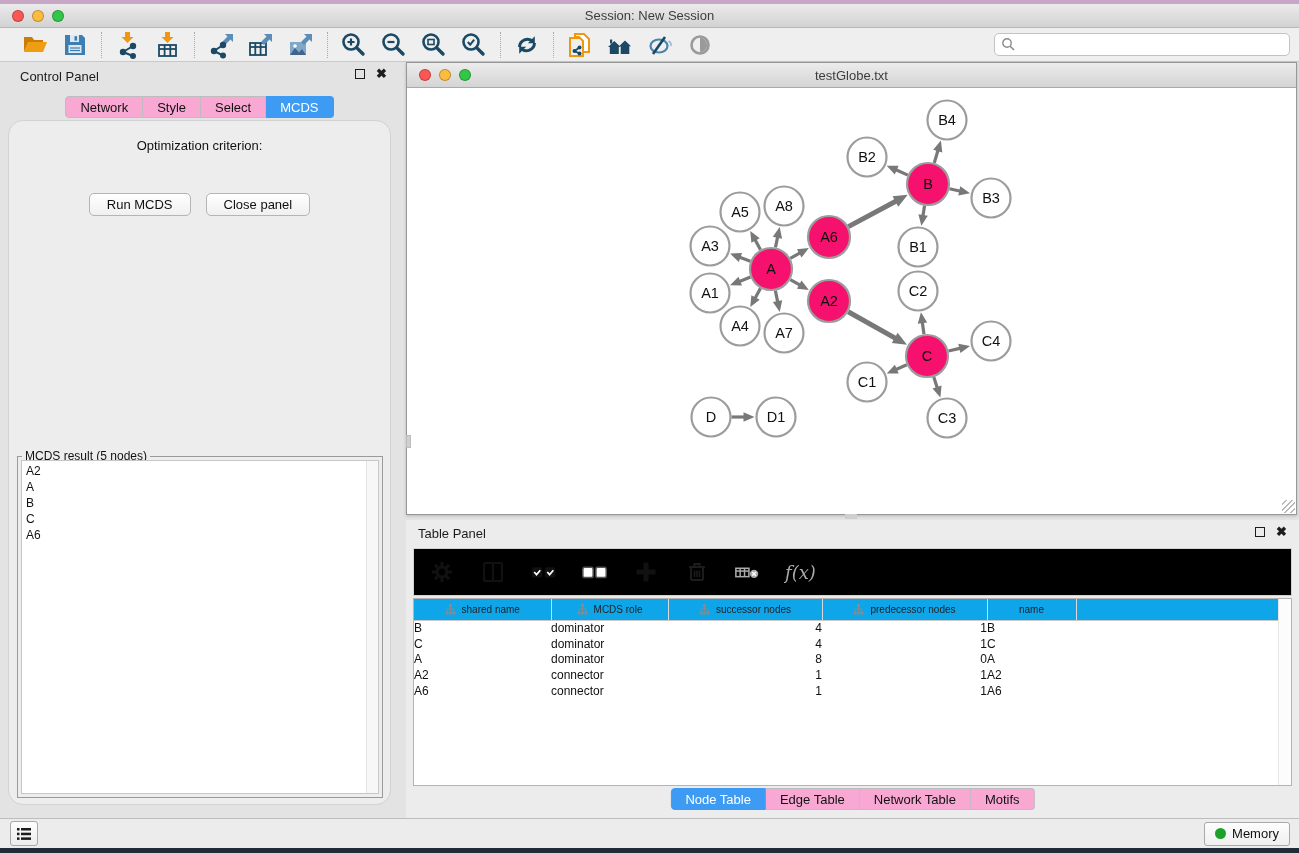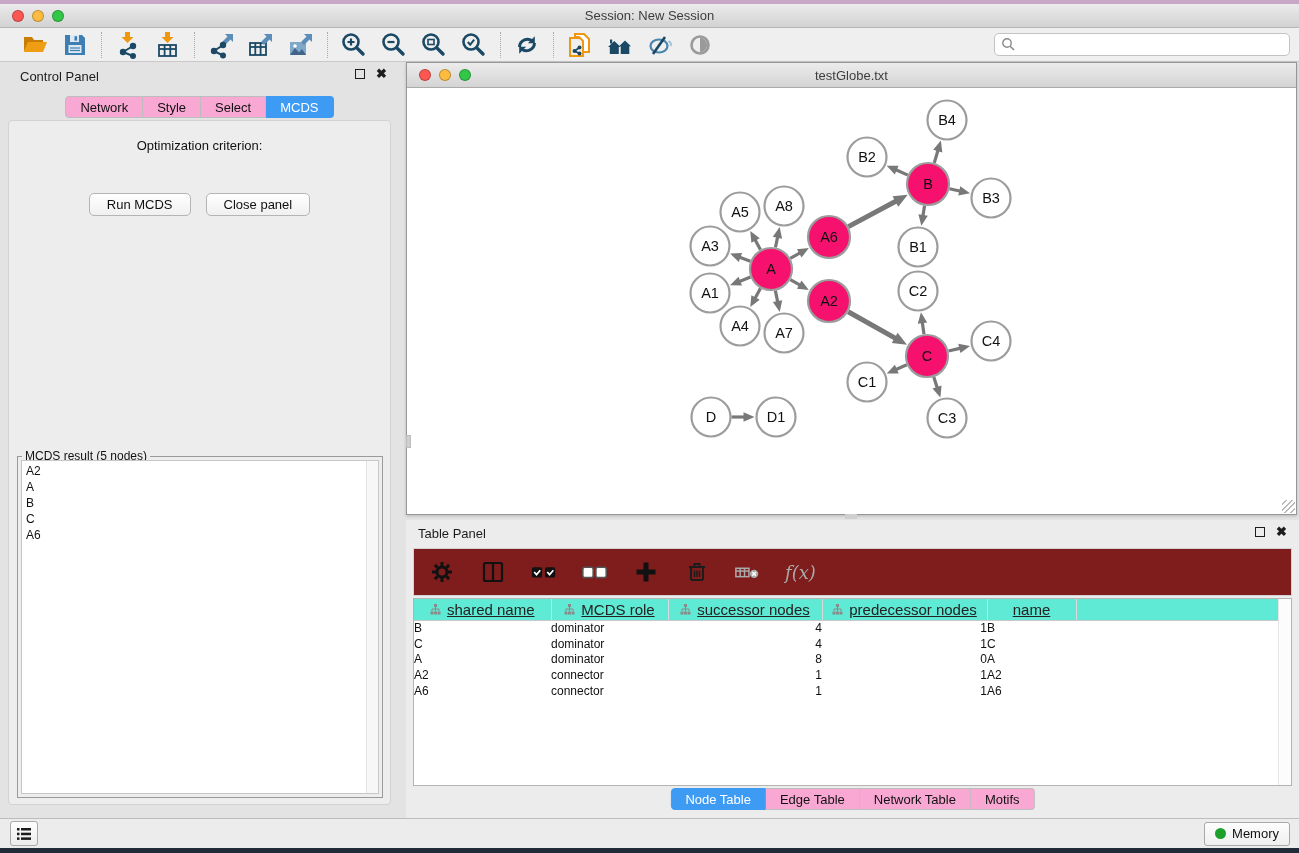--- a/index.html
+++ b/index.html
@@ -45,21 +45,21 @@
   .close-ico { font-size:13px; font-weight:bold; color:#1c1c1c; line-height:10px; }
 
   .cp-tabs { position:absolute; top:34px; left:0; width:100%; display:flex; justify-content:center; }
   .seg-tab { height:22px; padding:0 14px; background:#f9a8d4; border:1px solid #bdbdbd; border-left:none;
     font-size:13px; color:#111; display:flex; align-items:center; }
   .seg-tab:first-child { border-left:1px solid #bdbdbd; border-radius:4px 0 0 4px; }
   .seg-tab:last-child { border-radius:0 4px 4px 0; }
   .seg-tab.active { background:#3e9bf4; border-color:#3e9bf4; color:#fff; }
 
   .cp-inner { position:absolute; left:8px; top:58px; width:383px; height:685px;
-    background:#ededed; border:1px solid #d2d2d2; border-radius:4px; }
+    background:#ededed; border:1px solid #d2d2d2; border-radius:15px; }
   .opt-label { position:absolute; top:17px; width:100%; text-align:center; font-size:13px; color:#111; }
   .dropdown { position:absolute; left:34px; top:38px; width:313px; height:24px; background:#fff;
     border:1px solid #b9b9b9; border-radius:4px; display:flex; align-items:center; }
   .dropdown-text { flex:1; font-size:13px; color:#111; padding-left:9px; white-space:nowrap; overflow:hidden; }
   .dropdown-stepper { width:18px; height:22px; margin:0; border-radius:0 3px 3px 0;
     background:linear-gradient(#6db1f8,#2f7bf0); display:flex; flex-direction:column;
     align-items:center; justify-content:center; gap:2px; }
   .tri-up { width:0; height:0; border-left:4px solid transparent; border-right:4px solid transparent; border-bottom:5px solid #fff; }
   .tri-dn { width:0; height:0; border-left:4px solid transparent; border-right:4px solid transparent; border-top:5px solid #fff; }
   .cp-buttons { position:absolute; top:72px; width:100%; display:flex; justify-content:center; gap:15px; }
@@ -82,30 +82,30 @@
     position:relative; display:flex; align-items:center; }
   .net-canvas { position:relative; width:100%; height:426px; background:#fff; }
   .net-grip { position:absolute; right:1px; bottom:1px; width:13px; height:13px;
     background:repeating-linear-gradient(135deg, transparent 0 2.5px, #b9b9b9 2.5px 4px); }
   .splitter-dot-left { position:absolute; left:-1px; top:372px; width:5px; height:13px; background:#cfcfcf; border:1px solid #bdbdbd; }
   .splitter-dot-bottom { position:absolute; left:438px; bottom:-5px; width:12px; height:5px; background:#cfcfcf; }
 
   
   .table-panel { left:406px; top:458px; width:893px; height:298px; background:#ececec; }
   .tp-head { height:26px; position:relative; display:flex; align-items:center; }
-  .tp-toolbar { position:absolute; left:7px; right:7px; top:28px; height:48px; background:#7f1d1d;
+  .tp-toolbar { position:absolute; left:7px; right:7px; top:28px; height:48px; background:#000000;
     border:1px solid #d2d2d2; display:flex; align-items:center; gap:23px; padding-left:14px; }
   .tp-ico { width:28px; height:28px; display:flex; align-items:center; justify-content:center; }
   .fx-label { font-family:"DejaVu Serif", serif; font-style:italic; font-size:18px; color:#aaa; }
 
   .tbl-wrap { position:absolute; left:7px; right:7px; top:78px; height:188px; background:#fff;
     border:1px solid #b4b4b4; overflow:hidden; }
   table.data { border-collapse:collapse; width:100%; table-layout:fixed; }
-  table.data th { height:21px; background:#5eead4; border-bottom:1px solid #c9c9c9; border-right:1px solid #d9d9d9;
-    font-size:15px; font-weight:normal; color:#222; text-align:center;text-decoration:underline; }
+  table.data th { height:21px; background:#0ea5e9; border-bottom:1px solid #c9c9c9; border-right:1px solid #d9d9d9;
+    font-size:10px; font-weight:normal; color:#222; text-align:center; }
   table.data th.filler { border-right:none; }
   table.data th .hdr-inner { display:flex; align-items:center; justify-content:center; gap:6px; }
   table.data td { height:15.7px; font-size:12px; color:#111; padding:0; white-space:nowrap; }
   .c0 { width:137px; } .c1 { width:117px; } .c2 { width:154px; } .c3 { width:165px; } .c4 { width:89px; }
   td.c0 { padding-left:10px; } td.c1 { padding-left:12px; } td.c4 { padding-left:10px; }
   td.c2, td.c3 { text-align:right; padding-right:8px; }
   .tbl-scroll { position:absolute; top:0; right:0; bottom:0; width:13px; background:#fcfcfc; border-left:1px solid #e6e6e6; }
 
   .tp-tabs { position:absolute; top:268px; left:50%; transform:translateX(-50%); display:flex; }
 

